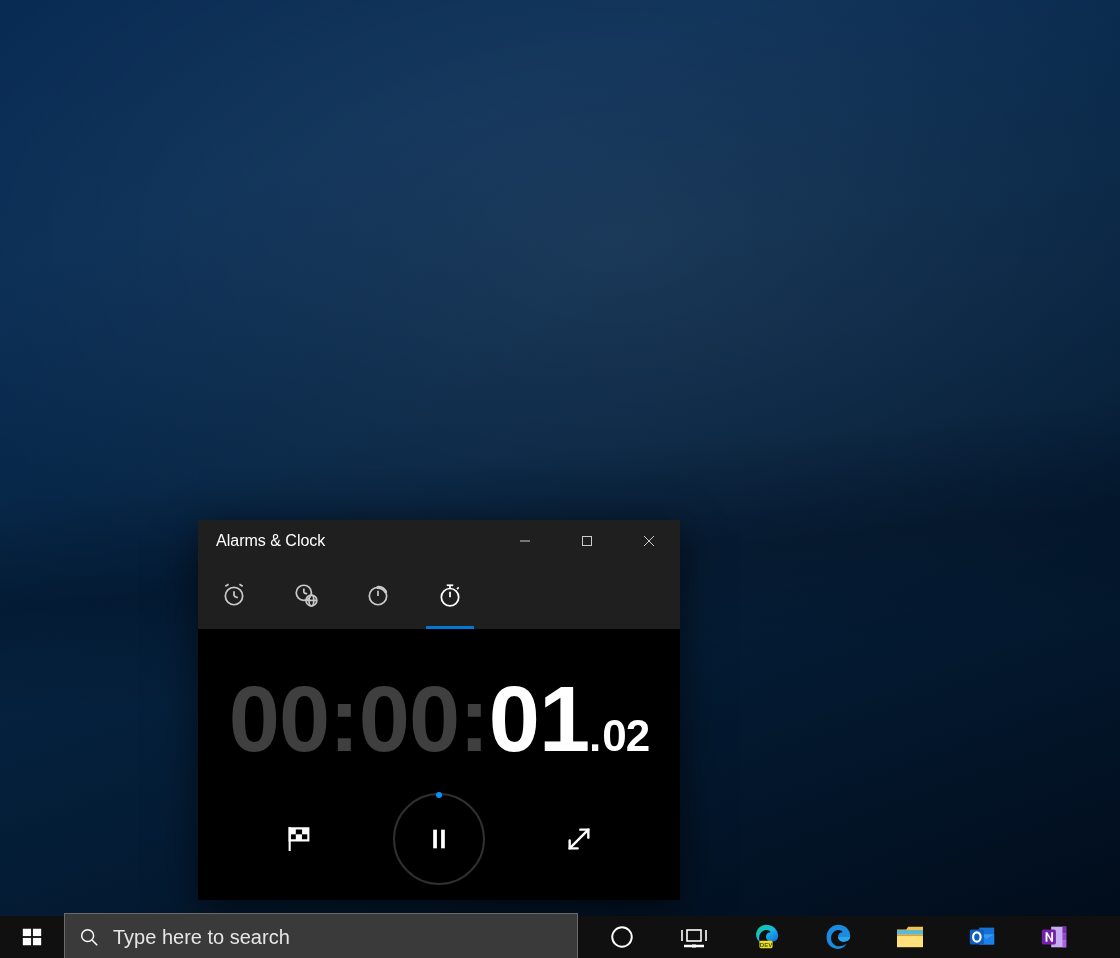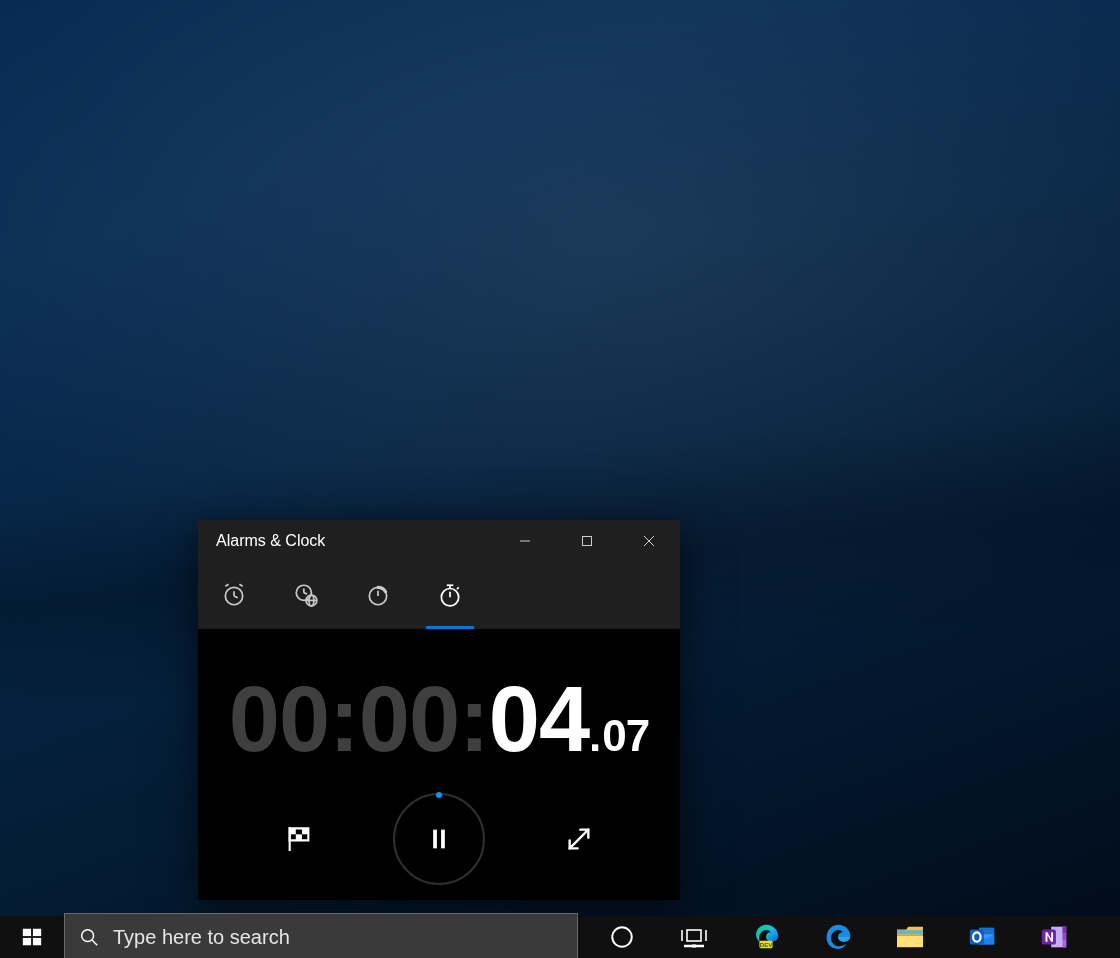--- a/index.html
+++ b/index.html
@@ -167,23 +167,23 @@
       </span>
     </div>
   </div>
 
   <div class="content">
     <div class="time-row">
       <span class="time-big dim">00</span>
       <span class="time-big dim">:</span>
       <span class="time-big dim">00</span>
       <span class="time-big dim">:</span>
-      <span class="time-big">04</span>
+      <span class="time-big">01</span>
       <span class="time-dot">.</span>
-      <span class="time-frac">07</span>
+      <span class="time-frac">02</span>
     </div>
 
     <div class="controls">
       <div class="ctrl-btn">
         <span>
           <svg width="32" height="32" viewBox="0 0 24 24" fill="none" stroke="#fff" stroke-width="1.6">
             <line x1="5" y1="3" x2="5" y2="21"></line>
             <path d="M5 4 L19 4 L19 13 L5 13 Z"></path>
             <rect x="5" y="4" width="4.6" height="4.5" fill="#fff" stroke="none"></rect>
             <rect x="14.3" y="4" width="4.6" height="4.5" fill="#fff" stroke="none"></rect>

